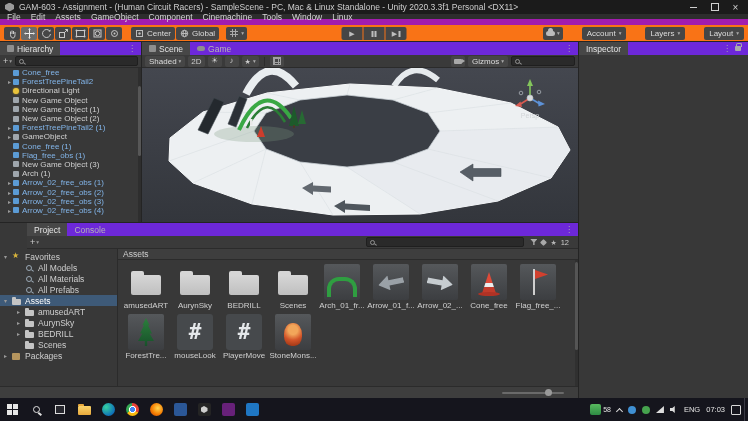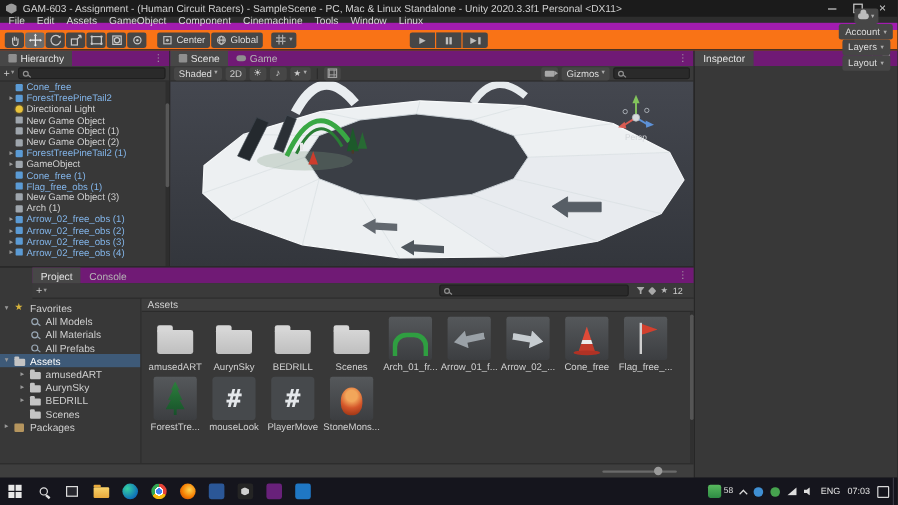--- a/index.html
+++ b/index.html
@@ -30,33 +30,33 @@
 .snap-group{display:flex;gap:1px;margin-left:7px;}
 .icon-btn{height:13px;min-width:18px;background:#464646;border-radius:2px;display:flex;align-items:center;justify-content:center;gap:2px;padding:0 3px;}
 .dd-caret{font-size:5.5px;color:#aaa;}
 .play-group{position:absolute;left:50%;top:2px;transform:translateX(-50%);display:flex;}
 .play-btn{width:21px;height:13px;background:#464646;display:flex;align-items:center;justify-content:center;color:#bdbdbd;font-size:7px;}
 .play-btn:first-child{border-radius:2px 0 0 2px;margin-right:1px;}
 .play-btn:last-child{border-radius:0 2px 2px 0;margin-left:1px;}
 .pause-bars{display:flex;gap:1.5px;}
 .pause-bars i{width:2px;height:6px;background:#bdbdbd;}
 .step-bar{width:1.5px;height:6px;background:#bdbdbd;margin-left:1.5px;}
-.right-group{margin-left:auto;display:flex;gap:0;margin-right:4px;align-items:center;flex-direction:column;}
+.right-group{margin-left:auto;display:flex;gap:19px;margin-right:4px;align-items:center;}
 .drop-btn{height:13px;background:#464646;border-radius:2px;display:flex;align-items:center;gap:3px;padding:0 5px;font-size:8px;color:#ddd;}
 .drop-btn::after{content:"▾";font-size:5.5px;color:#aaa;}
 .cloud-shape{width:9px;height:5px;background:#bbb;border-radius:3px;position:relative;}
 .cloud-shape::before{content:"";position:absolute;left:2px;top:-3px;width:5px;height:5px;border-radius:50%;background:#bbb;}
 
 
 .panel{position:absolute;background:#383838;}
 #hierarchy-panel{top:42px;left:0;width:142px;height:180px;border-right:1px solid #242424;}
 #scene-panel{top:42px;left:142px;width:436px;height:180px;}
 #inspector-panel{top:42px;left:578px;width:170px;height:356px;border-left:1px solid #242424;}
 #project-panel{top:222px;left:0;width:578px;height:176px;border-top:1px solid #242424;padding-left:27px;}
-.tabbar{height:13px;background:#701a75;display:flex;align-items:stretch;}
+.tabbar{height:13px;background:#6d28d9;display:flex;align-items:stretch;}
 .tab{display:flex;align-items:center;gap:3px;padding:0 7px;font-size:8.5px;color:#b5b5b5;}
 .tab.active{background:#474747;color:#e4e4e4;}
 .tab-icon{width:7px;height:7px;background:#8f8f8f;border-radius:1px;flex:none;}
 .tab-icon.game{width:8px;height:5px;border-radius:3px;}
 .kebab{margin-left:auto;padding:0 5px;color:#aaa;display:flex;align-items:center;font-size:8px;}
 .kebab::before{content:"⋮";}
 .mini-toolbar{height:13px;background:#3a3a3a;border-bottom:1px solid #2b2b2b;display:flex;align-items:center;padding:0 3px;gap:3px;}
 .plus-btn{display:flex;align-items:center;color:#ccc;font-size:9px;gap:1px;flex:none;}
 .plus-btn::before{content:"+";}
 .plus-btn::after{content:"▾";font-size:5.5px;color:#999;}

